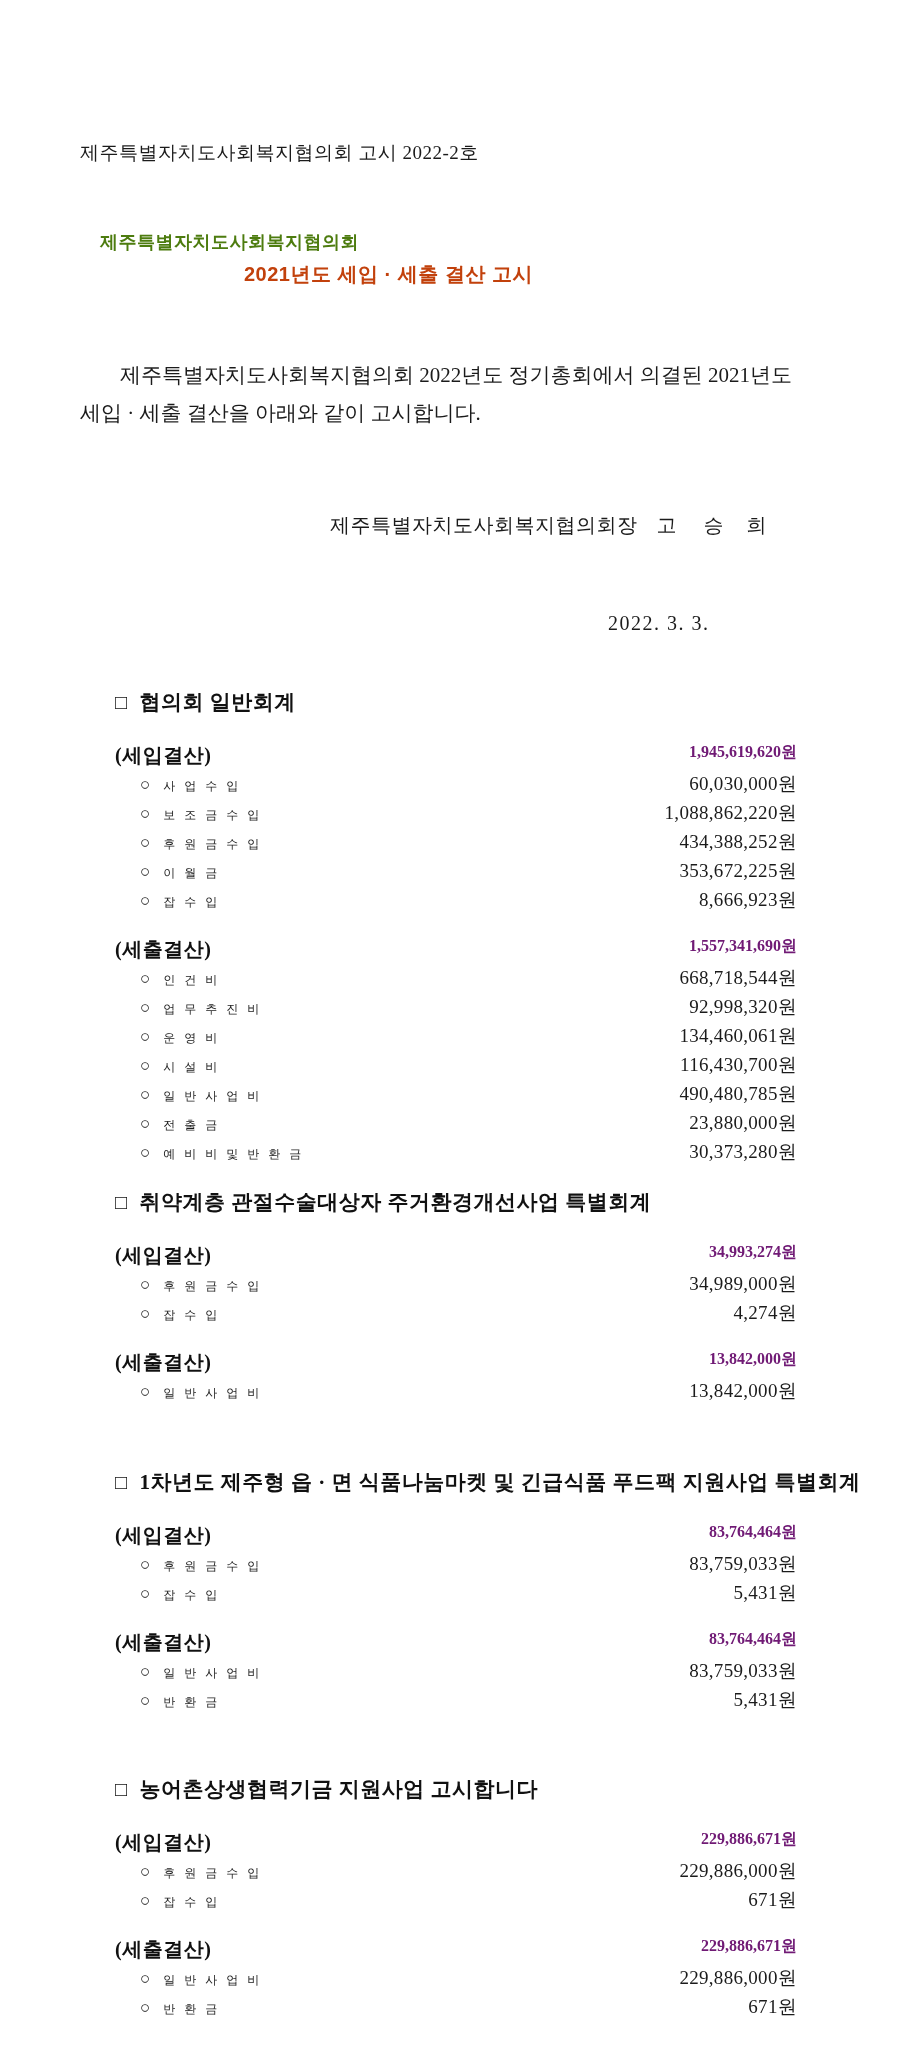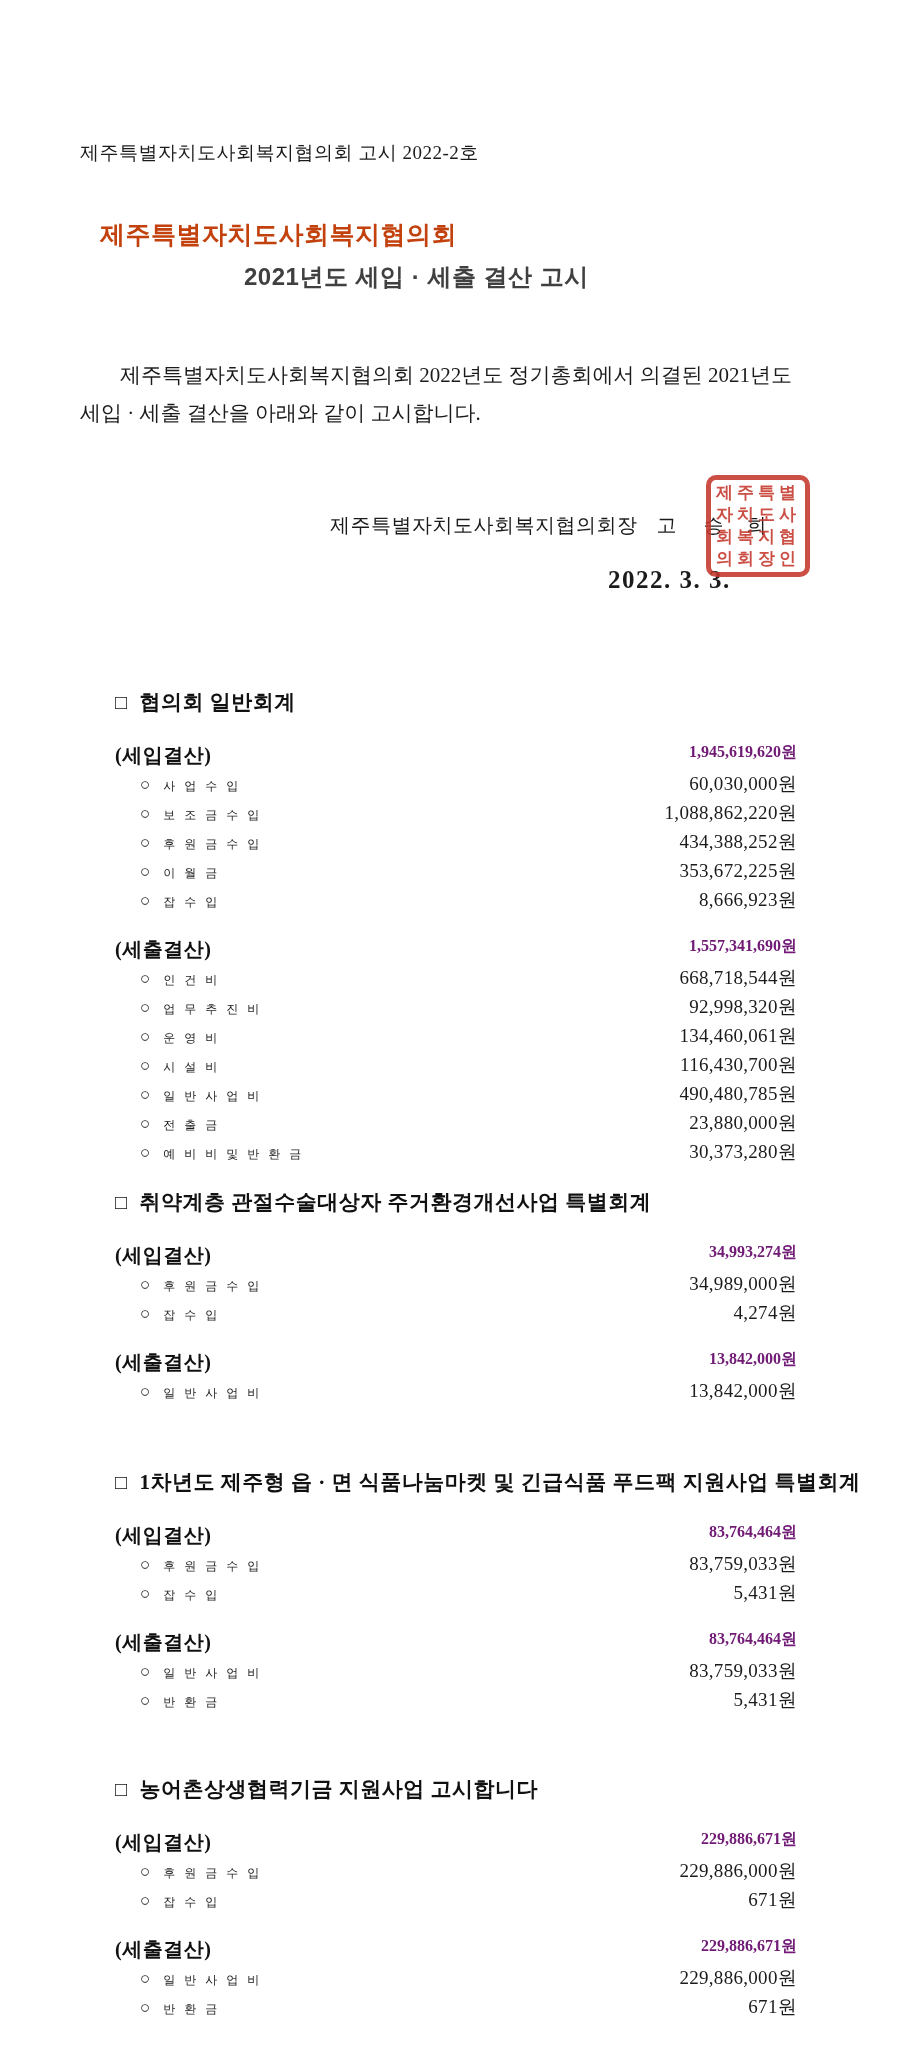--- a/index.html
+++ b/index.html
@@ -10,28 +10,28 @@
     font-family:"Liberation Serif","DejaVu Serif",serif;
     color:#1b1b1b;
     overflow:hidden;
     margin-top:34px;
   }
   .notice-no{
     position:absolute;top:106px;left:80px;
     font-size:19px;letter-spacing:0.5px;
   }
   .title1{
-    position:absolute;top:184px;left:100px;
+    position:absolute;top:196px;left:100px;
     font-family:"Liberation Sans","DejaVu Sans",sans-serif;
-    font-weight:700;font-size:25px;letter-spacing:0.5px;color:#c2410c;
+    font-weight:700;font-size:18px;letter-spacing:0.5px;color:#4d7c0f;
   }
   .title2{
     position:absolute;top:227px;left:244px;
     font-family:"Liberation Sans","DejaVu Sans",sans-serif;
-    font-weight:700;font-size:24px;letter-spacing:0.5px;color:#404040;
+    font-weight:700;font-size:20px;letter-spacing:0.5px;color:#c2410c;
   }
   .body-par{
     position:absolute;top:322px;left:80px;width:740px;
     font-size:21px;line-height:38px;margin:0;
   }
   .pline{display:block;}
   .pline1{text-indent:40px;}
   .sig-row{
     position:absolute;top:478px;left:330px;
     font-size:20px;white-space:nowrap;text-align:center;
@@ -49,22 +49,22 @@
     display:flex;flex-direction:column;justify-content:space-between;
     color:#c4372c;opacity:0.88;z-index:2;
     background:transparent;
   }
   .seal-row{
     font-family:"Liberation Sans","DejaVu Sans",sans-serif;
     font-weight:700;font-size:17px;line-height:20px;
     letter-spacing:4px;white-space:nowrap;text-align:center;
   }
   .doc-date{
-    position:absolute;top:532px;left:608px;
-    font-size:25px;letter-spacing:1.5px;font-weight:bold;
+    position:absolute;top:578px;left:608px;
+    font-size:20px;letter-spacing:1.5px;
   }
   .section{position:absolute;left:115px;width:682px;}
   .sec1{top:655px;}
   .sec2{top:1155px;}
   .sec3{top:1435px;}
   .sec4{top:1742px;}
   .sec-head{
     display:flex;align-items:baseline;
     font-weight:700;font-size:21px;line-height:27px;
     margin-bottom:26px;letter-spacing:0.5px;color:#111;
@@ -99,26 +99,20 @@
     <span class="pline">세입 · 세출 결산을 아래와 같이 고시합니다.</span>
   </p>
 
   <div class="sig-row">
     <span class="sig-title">제주특별자치도사회복지협의회장</span>
     <span class="sig-name nm1">고</span>
     <span class="sig-name nm2">승</span>
     <span class="sig-name nm3">희</span>
   </div>
 
-  <div class="seal">
-    <div class="seal-row">제주특별</div>
-    <div class="seal-row">자치도사</div>
-    <div class="seal-row">회복지협</div>
-    <div class="seal-row">의회장인</div>
-  </div>
 
   <div class="doc-date">2022. 3. 3.</div>
 
   <div class="section sec1">
     <div class="sec-head">
       <span class="sec-bullet">□</span>
       <span>협의회 일반회계</span>
     </div>
     <div class="group">
       <div class="grp-head">

